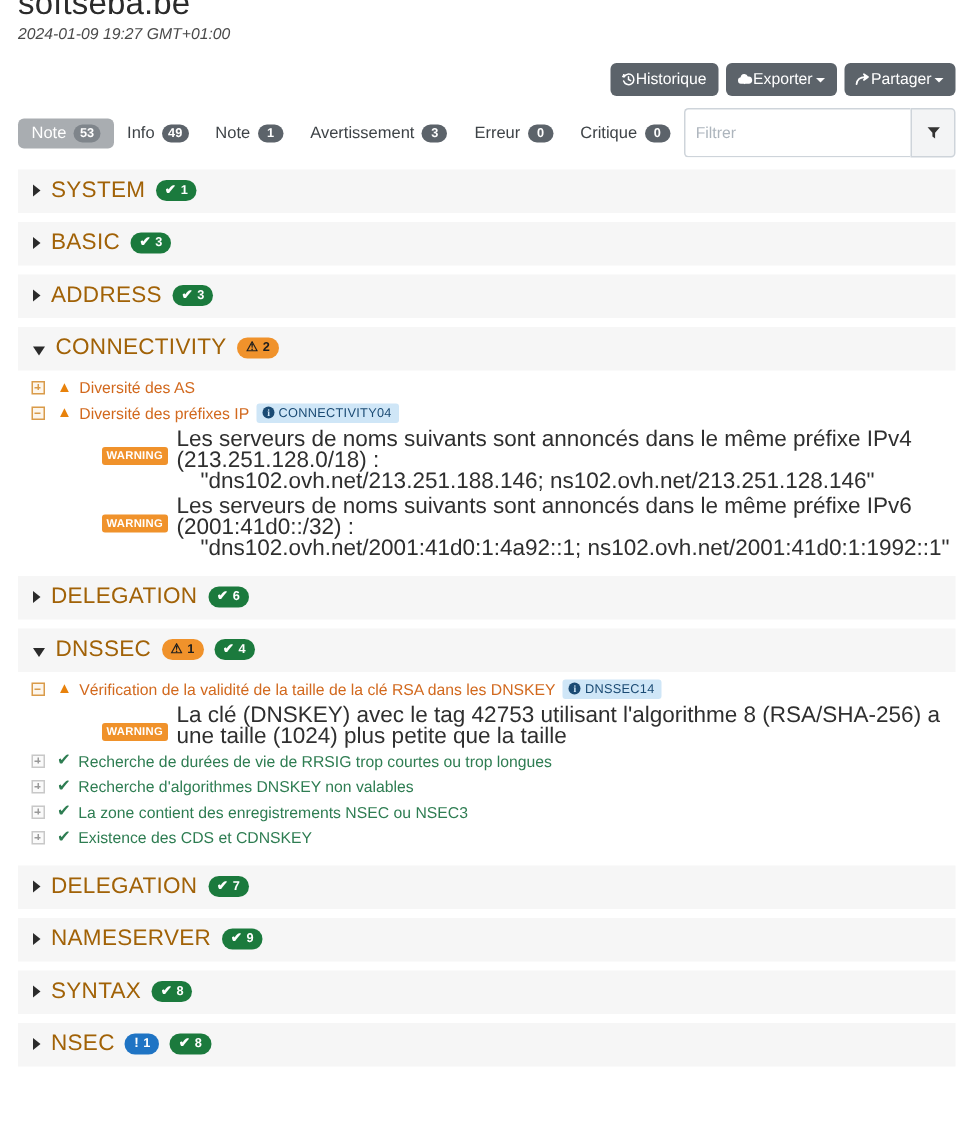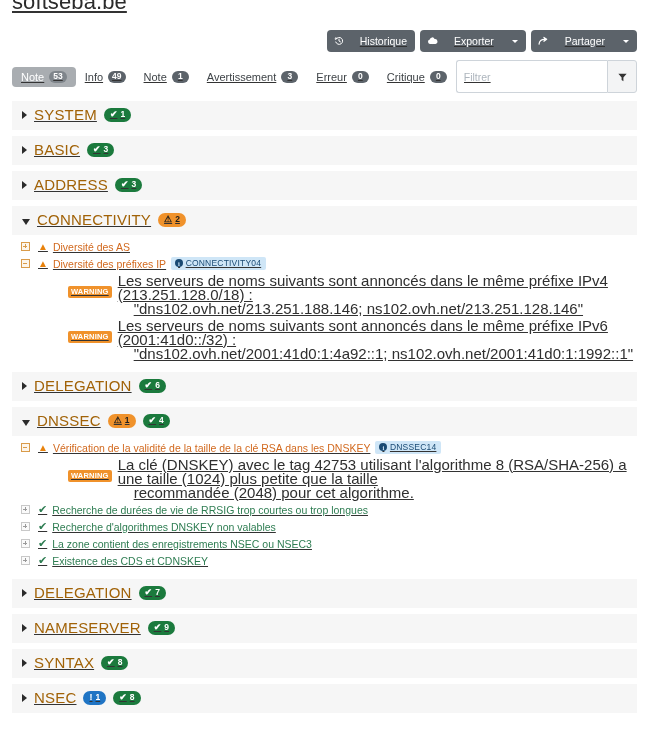--- a/index.html
+++ b/index.html
@@ -13,21 +13,20 @@
     font-family: "Liberation Sans", sans-serif;
     color: #333333;
     overflow: hidden;
   }
   .page {
     width: 649px;
     height: 750px;
     position: relative;
     box-sizing: border-box;
     padding: 0 12px;
-    text-decoration: underline;
   }
 
   
   .domain-title {
     font-size: 22px;
     font-weight: normal;
     color: #2b2b2b;
     margin: 0;
     line-height: 20px;
     position: relative;
@@ -54,21 +53,21 @@
   .btn {
     background: #5c636a;
     color: #ffffff;
     border: none;
     border-radius: 4px;
     font-size: 10.5px;
     font-family: "Liberation Sans", sans-serif;
     padding: 5px 8px 5px 7px;
     display: inline-flex;
     align-items: center;
-    gap: 16px;
+    gap: 0;
     cursor: pointer;
     line-height: 12px;
     white-space: nowrap;
   }
   .btn svg { display: block; }
   .caret-d {
     width: 0; height: 0;
     border-left: 3.2px solid transparent;
     border-right: 3.2px solid transparent;
     border-top: 3.8px solid #ffffff;
@@ -299,20 +298,21 @@
     display: block;
     padding-left: 16px;
   }
 </style>
 </head>
 <body>
 
 <div class="page">
 
   <h1 class="domain-title">softseba.be</h1>
+  <p class="timestamp">2024-01-09 19:27 GMT+01:00</p>
 
   <div class="toolbar">
     <button class="btn">
       <span>
         <svg width="10" height="10" viewBox="0 0 16 16" fill="none" stroke="#fff" stroke-width="1.6">
           <path d="M3 5 L3 2"></path>
             <path d="M1.2 4.6 L3 5 L4.6 3.4"></path>
           <path d="M3.2 5.2 A5.6 5.6 0 1 1 2.8 9.6" stroke-linecap="round"></path>
           <path d="M8 5 L8 8 L10.3 9.3" stroke-linecap="round"></path>
         </svg>
@@ -509,21 +509,20 @@
               <span class="i">i</span>
               <span>DNSSEC14</span>
             </span>
           </span>
         </div>
 
         <div class="msg">
           <span class="sev">WARNING</span>
           <span class="msg-text">
             <span>La clé (DNSKEY) avec le tag 42753 utilisant l'algorithme 8 (RSA/SHA-256) a une taille (1024) plus petite que la taille</span>
-            <span class="cont">recommandée (2048) pour cet algorithme.</span>
           </span>
         </div>
 
         <div class="check-row">
           <span class="expander">
               <span class="exp-box plus plain"></span>
             </span>
           <span class="check-label ok">
             <span class="chk">✔</span>
             <span>Recherche de durées de vie de RRSIG trop courtes ou trop longues</span>

